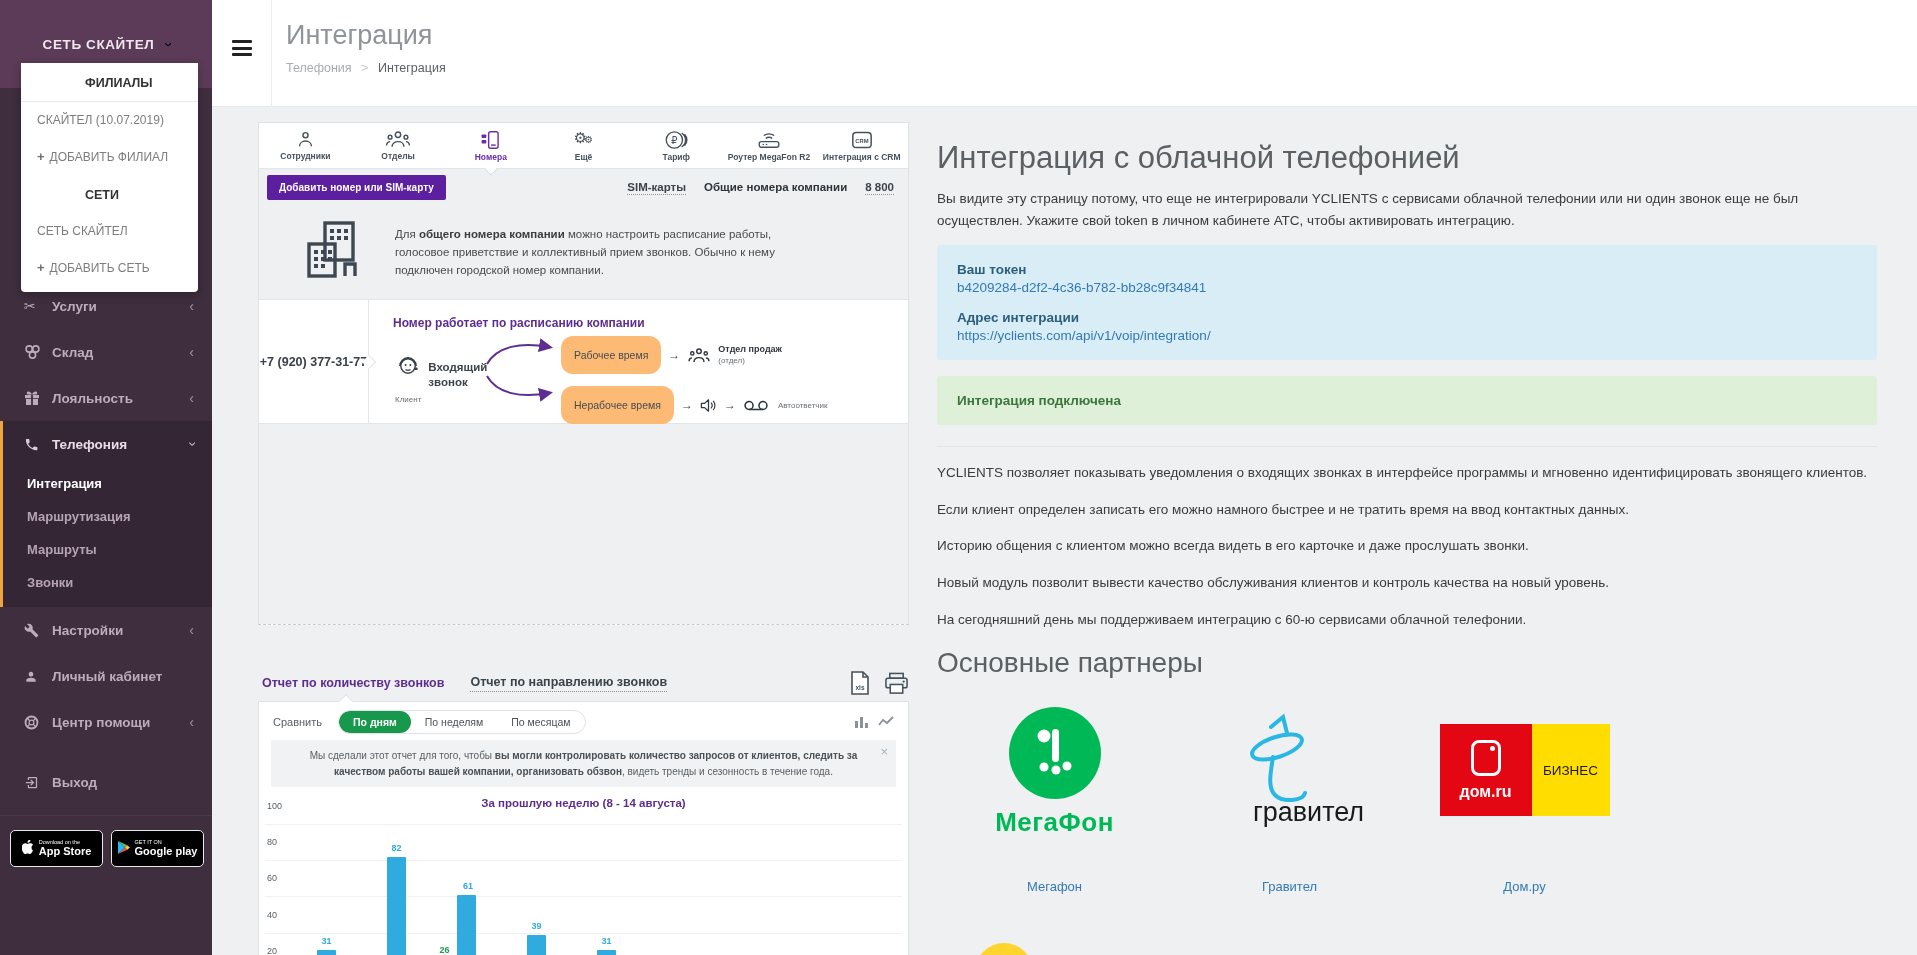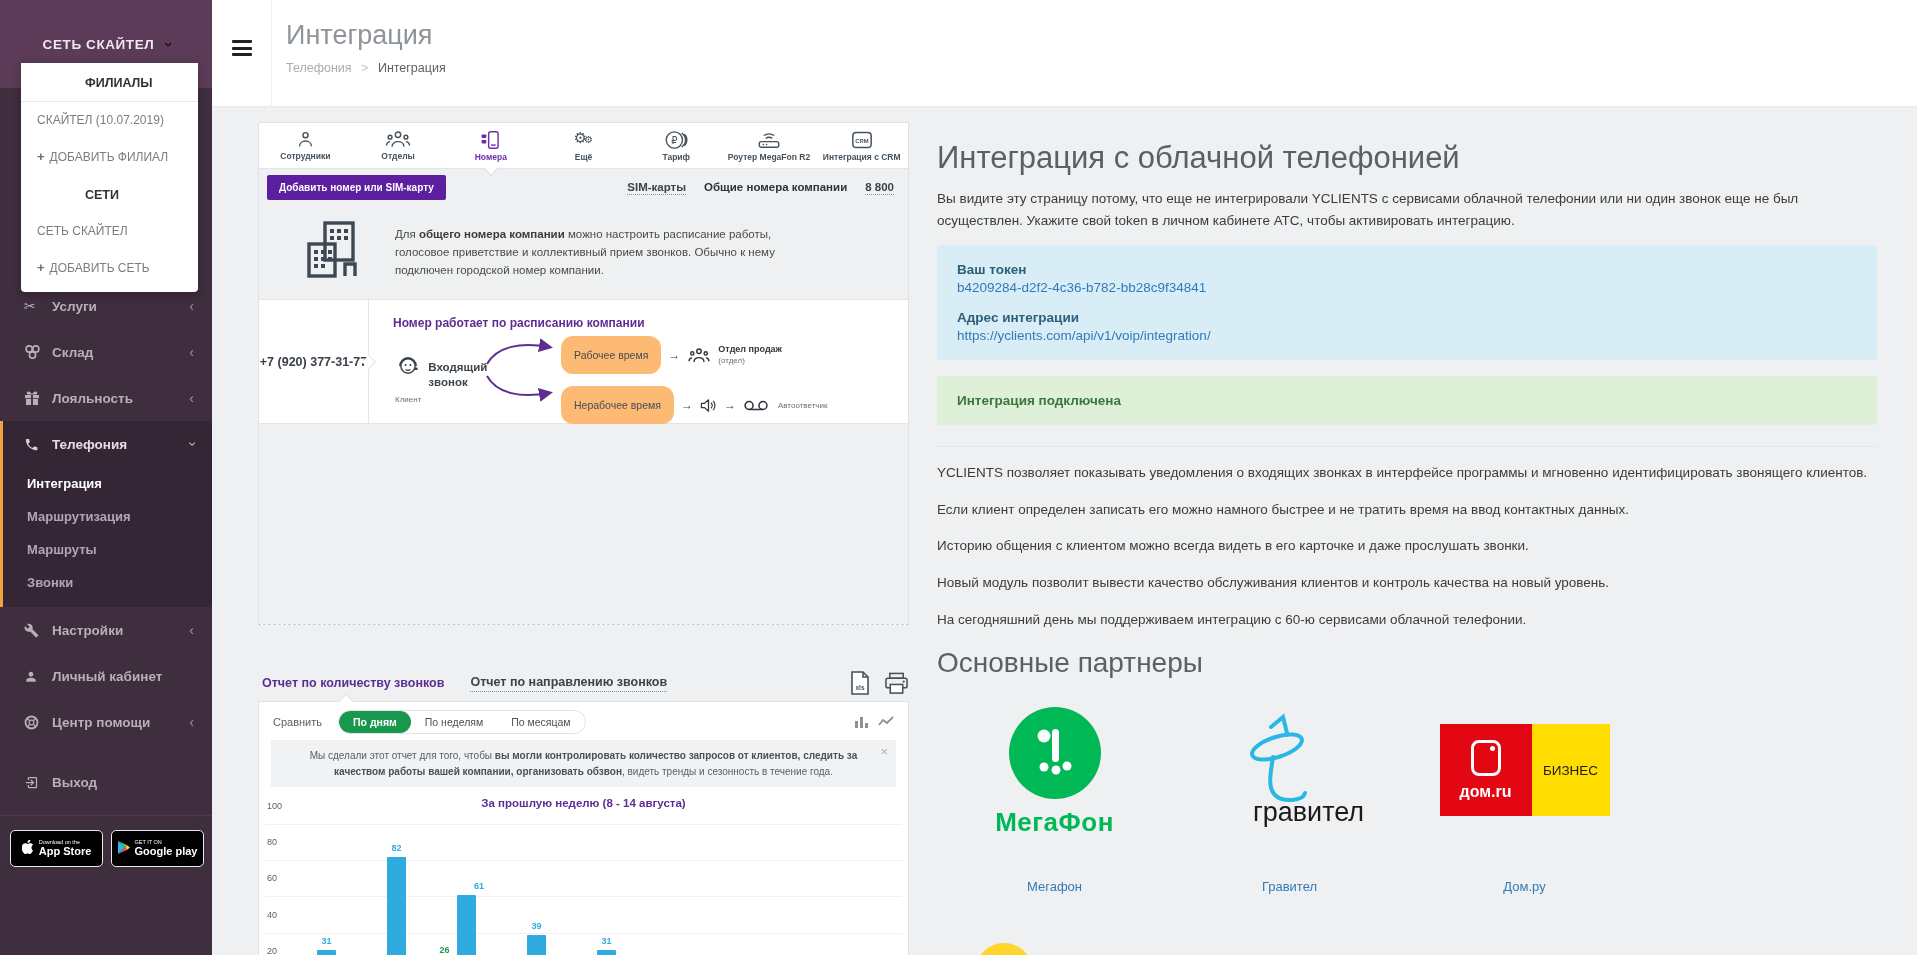--- a/index.html
+++ b/index.html
@@ -572,21 +572,21 @@
             <div class="gridlabel" style="bottom: 108.75px;">60</div>
             <div class="gridline" style="bottom: 72.5px;"></div>
             <div class="gridlabel" style="bottom: 72.5px;">40</div>
             <div class="gridlabel" style="bottom: 36.25px;">20</div>
             <div class="bar" style="left: 52px; height: 56.1875px; background: rgb(47, 171, 223);"></div>
             <div class="bar-label" style="left: 41.5px; bottom: 60.1875px; color: rgb(47, 171, 223);">31</div>
             <div class="bar" style="left: 122px; height: 148.625px; background: rgb(47, 171, 223);"></div>
             <div class="bar-label" style="left: 111.5px; bottom: 152.625px; color: rgb(47, 171, 223);">82</div>
             <div class="bar-label" style="left: 159.5px; bottom: 51.125px; color: rgb(29, 156, 80);">26</div>
             <div class="bar" style="left: 192px; height: 110.562px; background: rgb(47, 171, 223);"></div>
-            <div class="bar-label" style="left: 194px; bottom: 114.562px; color: rgb(47, 171, 223);">61</div>
+            <div class="bar-label" style="left: 183px; bottom: 114.562px; color: rgb(47, 171, 223);">61</div>
             <div class="bar" style="left: 262px; height: 70.6875px; background: rgb(47, 171, 223);"></div>
             <div class="bar-label" style="left: 251.5px; bottom: 74.6875px; color: rgb(47, 171, 223);">39</div>
             <div class="bar" style="left: 332px; height: 56.1875px; background: rgb(47, 171, 223);"></div>
             <div class="bar-label" style="left: 321.5px; bottom: 60.1875px; color: rgb(47, 171, 223);">31</div>
           </div>
       </div>
     </section>
 
     <section class="right-col">
       <h1 class="h1">Интеграция с облачной телефонией</h1>

